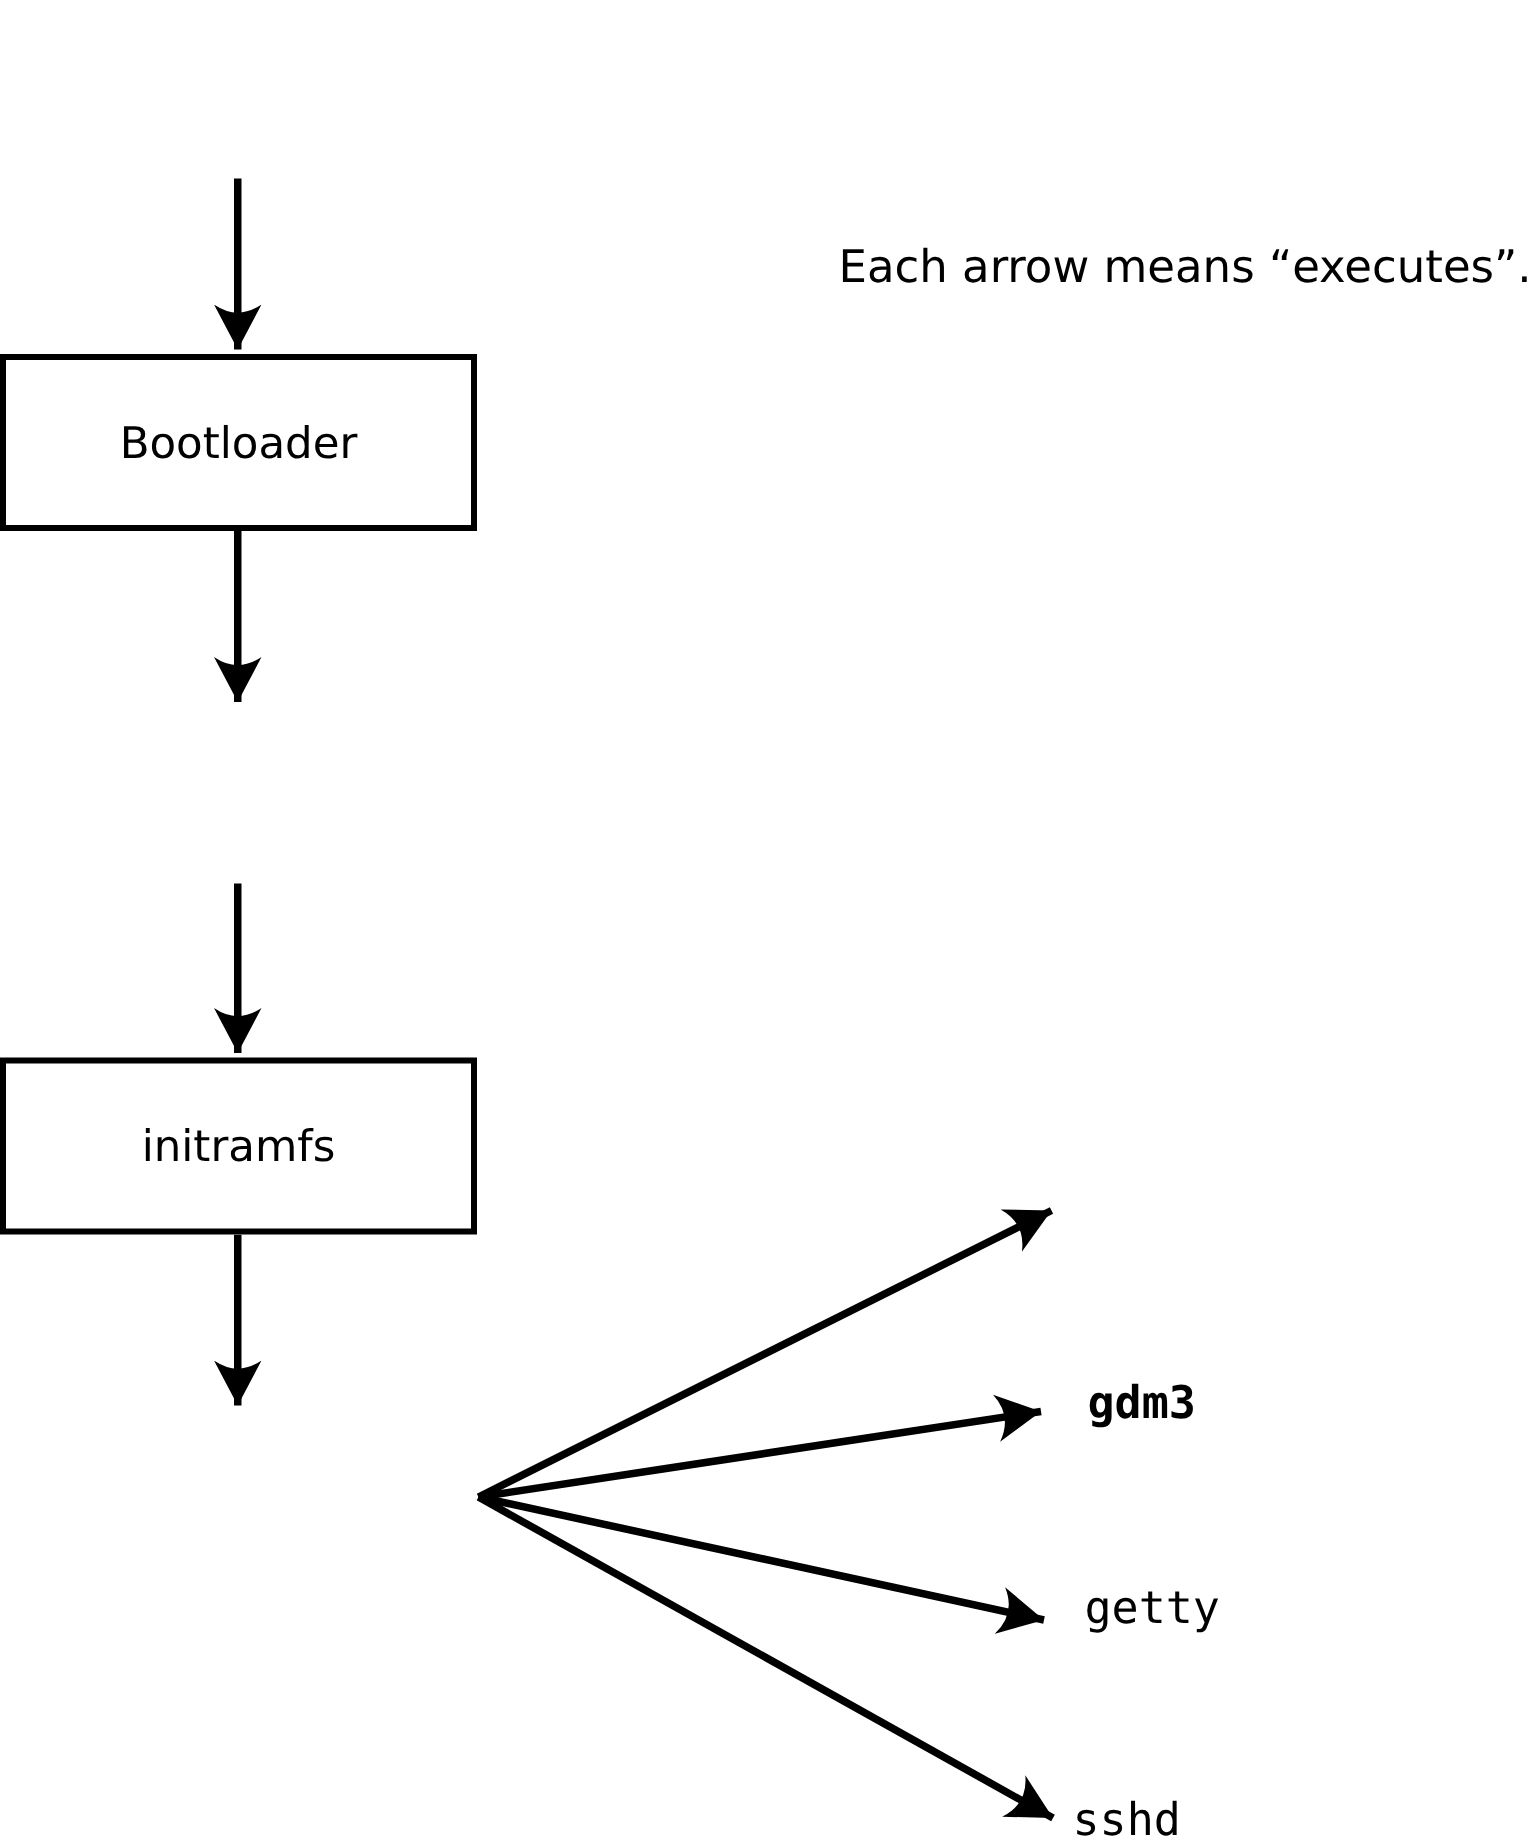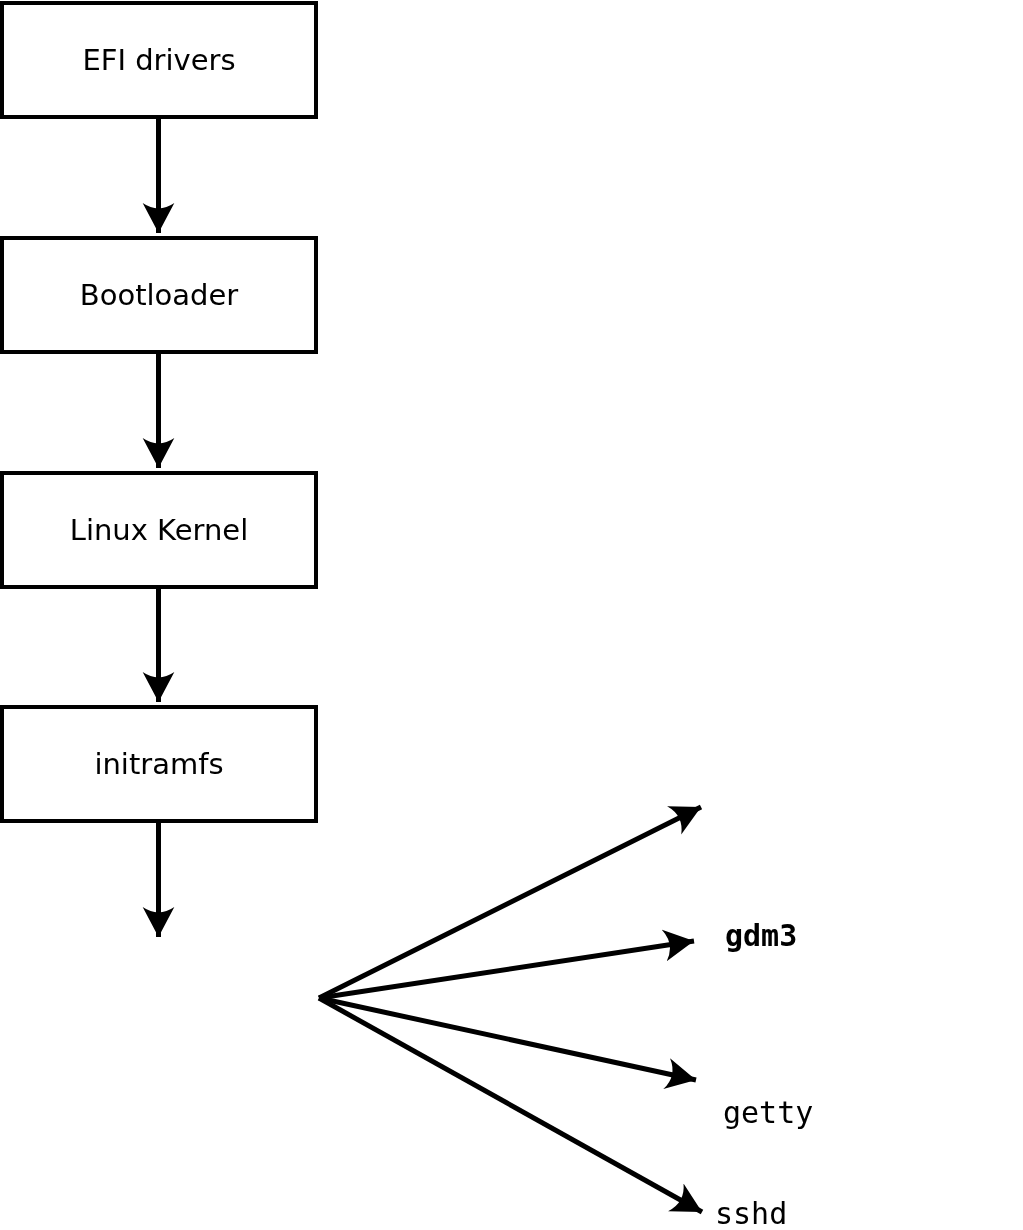--- a/index.html
+++ b/index.html
@@ -48,21 +48,21 @@
     line-height: 35px;
     white-space: nowrap;
   }
   .node-efi        { top: 1px; }
   .node-bootloader { top: 236px; justify-content: center; }
   .node-kernel     { top: 471px; }
   .node-initramfs  { top: 705px; }
   .node-systemd    { top: 940px; }
   .child-journal { left: 723px; top: 773px; }
   .child-gdm3    { left: 725px; top: 918px; font-weight: bold; }
-  .child-getty   { left: 723px; top: 1055px; margin-top: 40px; }
+  .child-getty   { left: 723px; top: 1055px; }
   .child-sshd    { left: 715px; top: 1196px; }
 </style>
 </head>
 <body>
 
 <div class="canvas">
 
   <svg class="arrows" viewBox="0 0 1023 1230" xmlns="http://www.w3.org/2000/svg">
     <defs>
       <marker id="stealth-head" viewBox="0 0 18 20" refX="18" refY="10" markerWidth="30" markerHeight="34" markerUnits="userSpaceOnUse" orient="auto">
@@ -74,35 +74,30 @@
     <line x1="158.5" y1="354" x2="158.5" y2="468" stroke="#000000" stroke-width="5" marker-end="url(#stealth-head)"></line>
     <line x1="158.5" y1="589" x2="158.5" y2="702" stroke="#000000" stroke-width="5" marker-end="url(#stealth-head)"></line>
     <line x1="158.5" y1="823" x2="158.5" y2="937" stroke="#000000" stroke-width="5" marker-end="url(#stealth-head)"></line>
 
     <line x1="319" y1="998" x2="701" y2="807" stroke="#000000" stroke-width="5" marker-end="url(#stealth-head)"></line>
     <line x1="319" y1="998" x2="694" y2="941" stroke="#000000" stroke-width="5" marker-end="url(#stealth-head)"></line>
     <line x1="319" y1="998" x2="696" y2="1080" stroke="#000000" stroke-width="5" marker-end="url(#stealth-head)"></line>
     <line x1="319" y1="998" x2="702" y2="1212" stroke="#000000" stroke-width="5" marker-end="url(#stealth-head)"></line>
   </svg>
 
-  <div class="node node-efi">
-    <span class="node-label">EFI drivers</span>
-  </div>
 
   <div class="node node-bootloader">
     <span class="node-label">Bootloader</span>
   </div>
 
-  <div class="node node-kernel">
-    <span class="node-label">Linux Kernel</span>
-  </div>
 
   <div class="node node-initramfs">
     <span class="node-label">initramfs</span>
   </div>
 
 
+  <div class="note">Each arrow means “executes”.</div>
 
   <div class="child child-gdm3">gdm3</div>
   <div class="child child-getty">getty</div>
   <div class="child child-sshd">sshd</div>
 
 </div>
 
 </body></html>

